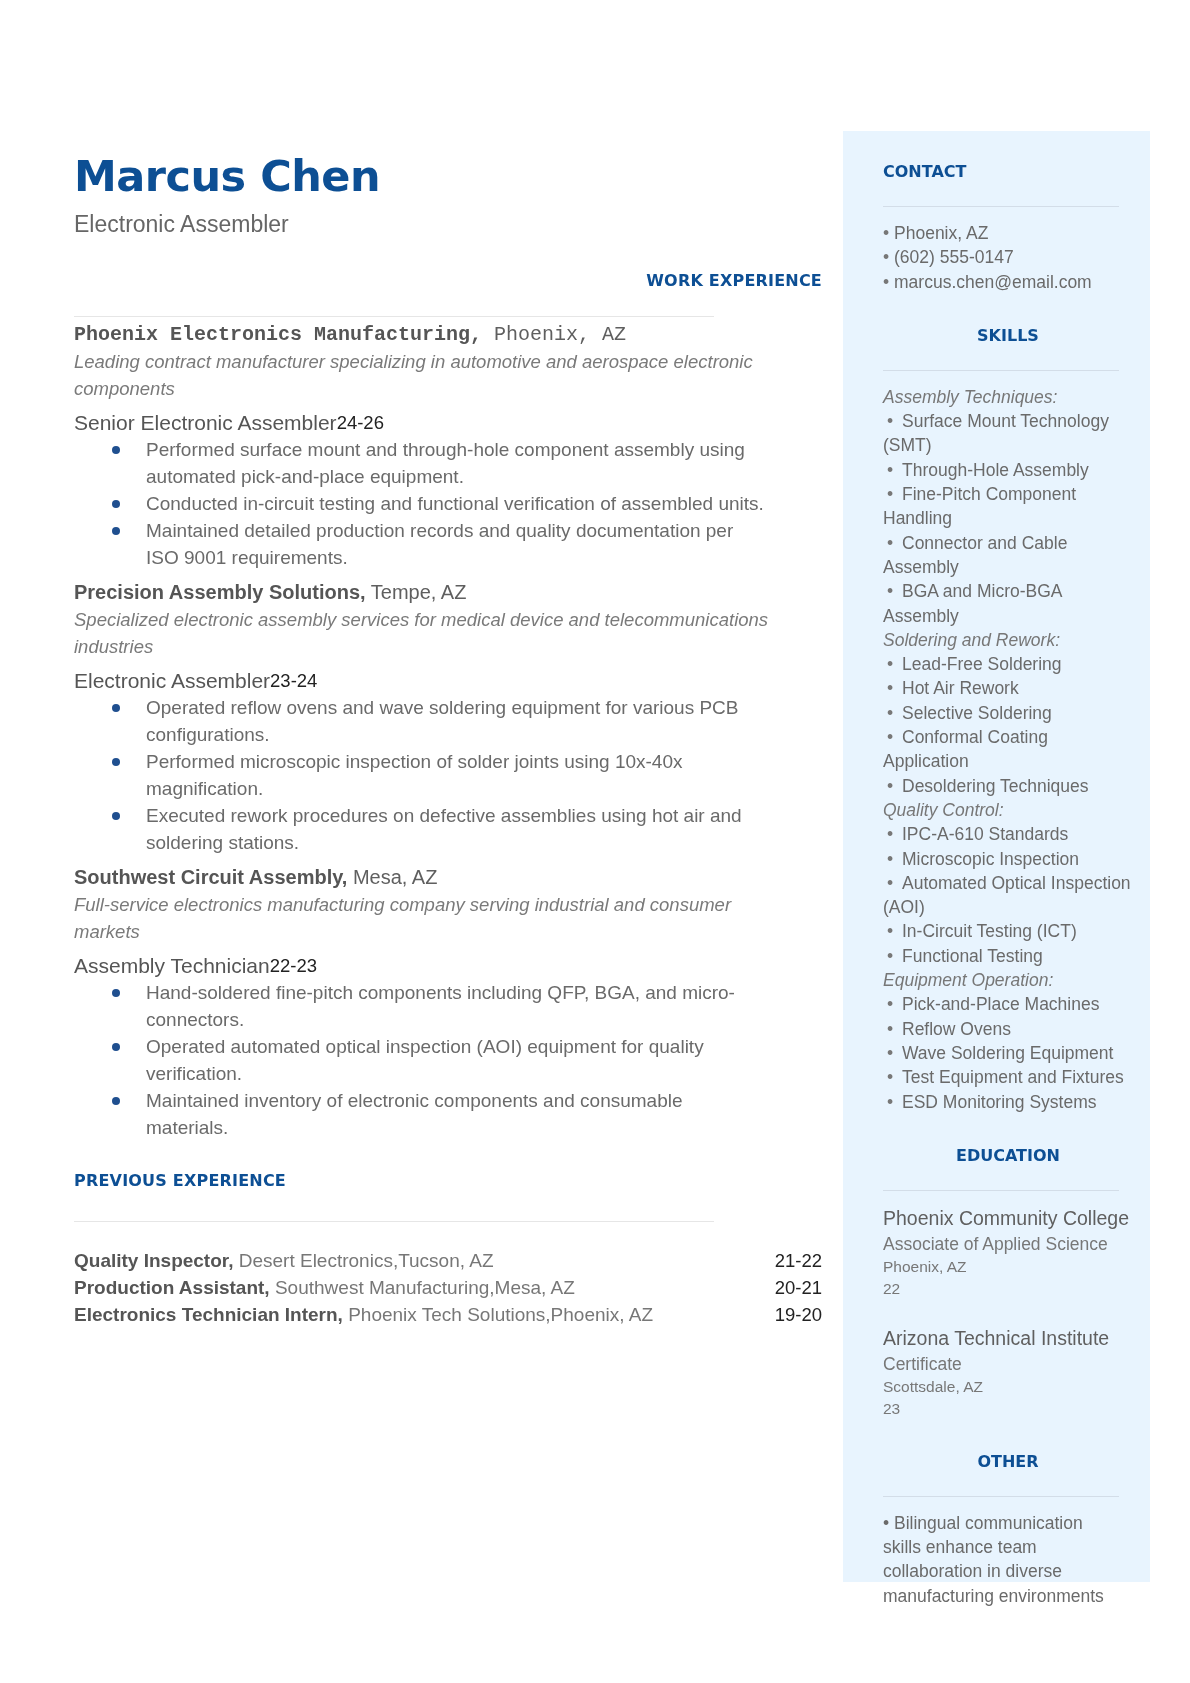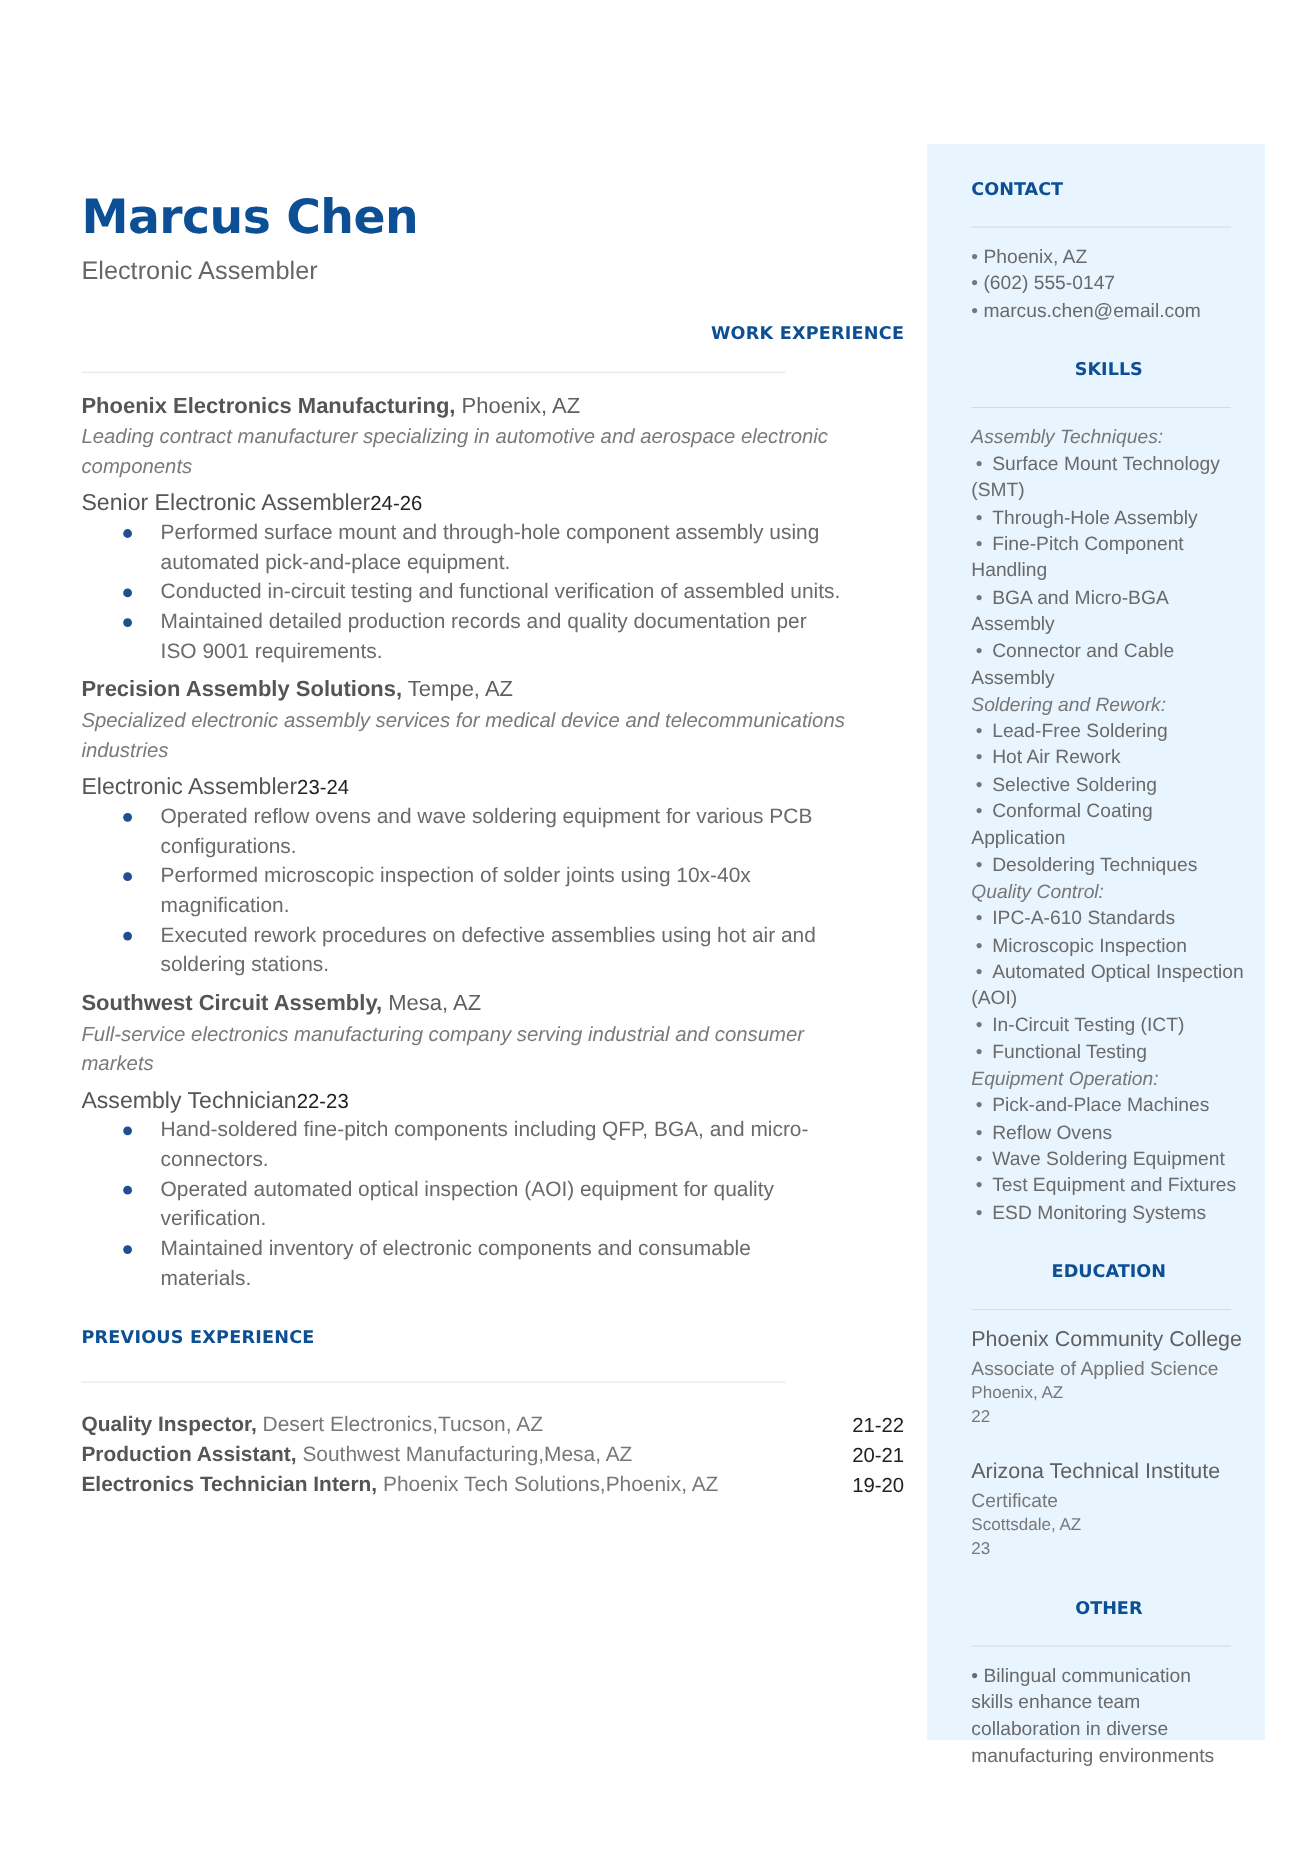--- a/index.html
+++ b/index.html
@@ -1,20 +1,20 @@
 <!DOCTYPE html>
 <html><head>
   <meta charset="utf-8">
   <style>
     html, body { margin: 0; padding: 0; background: #ffffff; }
     body { width: 1190px; height: 1683px; position: relative; overflow: hidden;
            font-family: "Liberation Sans", sans-serif; color: #5f5f5f; }
 
     
-    .main { position: absolute; left: 74px; top: 168px; width: 748px; }
+    .main { position: absolute; left: 74px; top: 146px; width: 748px; }
     .name { font-family: "DejaVu Sans", sans-serif; font-weight: bold; color: #0d4f94;
             font-size: 43px; letter-spacing: -0.5px; margin: 0; line-height: 60px; }
     .title { font-size: 23px; color: #666; margin-top: 3px; line-height: 30px; }
     .section-head { font-family: "DejaVu Sans", sans-serif; font-weight: bold; color: #0d4f94;
                     font-size: 16px; letter-spacing: 0.2px; }
     .rule { height: 1px; background: #e6e6e6; width: 640px; }
     .we-head { margin-top: 32px; line-height: 20px; text-align: right; }
     .we-rule { margin-top: 25px; }
 
     .job { }
@@ -22,21 +22,21 @@
     .company b { color: #555; }
     .desc { font-size: 18.5px; font-style: italic; color: #7a7a7a; line-height: 27px; width: 710px; }
     .role-row { display: flex; margin-top: 7px; line-height: 27px; }
     .role { font-size: 21px; color: #555; }
     .dates { font-size: 18.5px; color: #222; }
     ul.bullets { list-style: none; margin: 0; padding: 0; }
     ul.bullets li { position: relative; padding-left: 72px; font-size: 19px; line-height: 27px;
                     color: #6a6a6a; width: 620px; }
     ul.bullets li .dot { position: absolute; left: 38px; top: 10px; width: 8px; height: 8px;
                          border-radius: 50%; background: #1f4f8f; }
-    .company.first { margin-top: 17px; }
+    .company.first { margin-top: 4px; font-family: Liberation Mono, monospace; }
 
     .pe-head { margin-top: 30px; line-height: 20px; }
     .pe-rule { margin-top: 30px; }
     .pe-list { margin-top: 25px; }
     .pe-row { display: flex; justify-content: space-between; line-height: 27px; font-size: 19px; }
     .pe-row b { color: #555; }
     .pe-row .pe-text { color: #777; }
     .pe-row .dates { color: #222; }
 
     
@@ -139,22 +139,22 @@
       <div class="side-item"><span class="sdot">•</span> <span>marcus.chen@email.com</span></div>
     </div>
 
   <div class="side-head gap-section">SKILLS</div>
   <div class="side-rule"></div>
   <div id="skills-list">
       <div class="skill-cat">Assembly Techniques:</div>
       <div class="skill-item"><span class="sdot">•</span><span>Surface Mount Technology (SMT)</span></div>
       <div class="skill-item"><span class="sdot">•</span><span>Through-Hole Assembly</span></div>
       <div class="skill-item"><span class="sdot">•</span><span>Fine-Pitch Component Handling</span></div>
+      <div class="skill-item"><span class="sdot">•</span><span>Connector and Cable Assembly</span></div>
       <div class="skill-item"><span class="sdot">•</span><span>BGA and Micro-BGA Assembly</span></div>
-      <div class="skill-item"><span class="sdot">•</span><span>Connector and Cable Assembly</span></div>
       <div class="skill-cat">Soldering and Rework:</div>
       <div class="skill-item"><span class="sdot">•</span><span>Lead-Free Soldering</span></div>
       <div class="skill-item"><span class="sdot">•</span><span>Hot Air Rework</span></div>
       <div class="skill-item"><span class="sdot">•</span><span>Selective Soldering</span></div>
       <div class="skill-item"><span class="sdot">•</span><span>Conformal Coating Application</span></div>
       <div class="skill-item"><span class="sdot">•</span><span>Desoldering Techniques</span></div>
       <div class="skill-cat">Quality Control:</div>
       <div class="skill-item"><span class="sdot">•</span><span>IPC-A-610 Standards</span></div>
       <div class="skill-item"><span class="sdot">•</span><span>Microscopic Inspection</span></div>
       <div class="skill-item"><span class="sdot">•</span><span>Automated Optical Inspection (AOI)</span></div>

